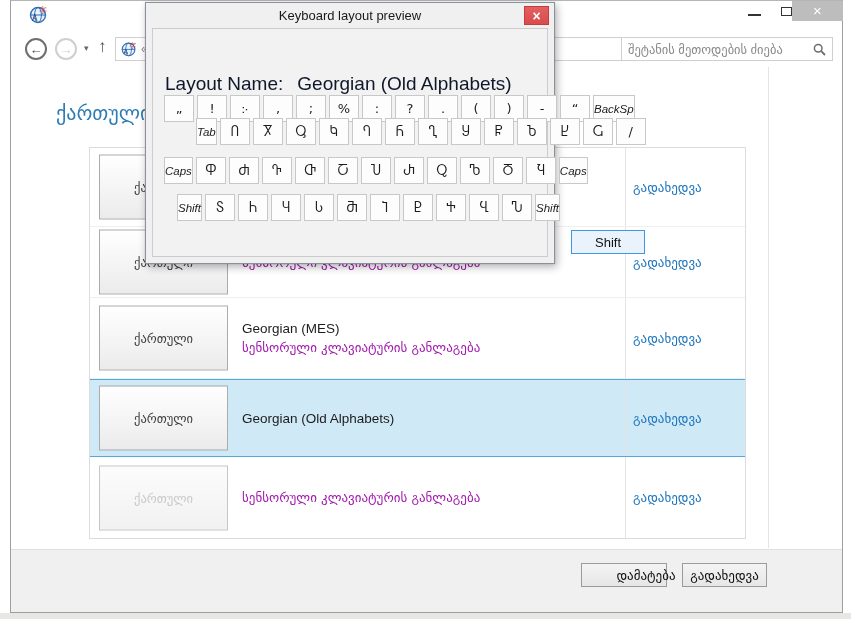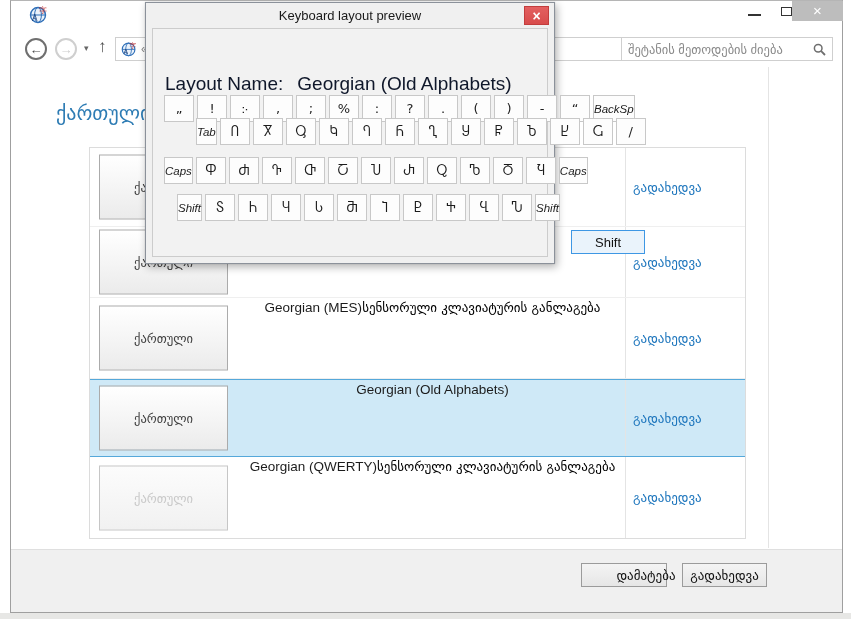--- a/index.html
+++ b/index.html
@@ -51,23 +51,23 @@
   .lrow { position:relative; width:100%; border-bottom:1px solid #efefef; }
   .lrow:last-child { border-bottom:none; }
   .lrow.selected { background:#cfe9f7; border-top:1px solid #55a8da; border-bottom:1px solid #55a8da; }
   .thumb { position:absolute; left:9px; top:50%; transform:translateY(-50%);
     width:129px; height:65px; border:1px solid #ababab;
     background:linear-gradient(#ffffff,#ebebeb);
     display:flex; align-items:center; justify-content:center;
     font-size:12.5px; color:#3f3f3f; font-family:"DejaVu Sans",sans-serif; }
   .thumb.dim { border-color:#c6c6c6; color:#c9c9c9; background:linear-gradient(#fcfcfc,#f1f1f1); }
   .ltext { position:absolute; left:152px; top:0; bottom:0; right:122px;
-    display:flex; flex-direction:row; justify-content:center; }
+    display:flex; flex-direction:column; justify-content:center; }
   .lname { font-size:13.5px; color:#1c1c1c; line-height:19px; }
-  .lsub { font-size:13px; color:#000000; line-height:19px; font-family:"DejaVu Sans",sans-serif; }
+  .lsub { font-size:13px; color:#a21caf; line-height:19px; font-family:"DejaVu Sans",sans-serif; }
   .llink-col { position:absolute; right:0; top:0; bottom:0; width:120px;
     border-left:1px solid #e4e4e4; display:flex; align-items:center; }
   .llink { font-size:13px; color:#1e76bd; padding-left:7px; font-family:"DejaVu Sans",sans-serif; cursor:pointer; }
   .right-divider { position:absolute; left:757px; top:66px; height:481px; width:0;
     border-left:1px solid #e4e4e4; }
 
   
   .footer { position:absolute; left:0; right:0; top:548px; bottom:0;
     background:#f0f0f0; border-top:1px solid #dfdfdf; }
   .win-btn { position:absolute; top:13px; height:24px; border:1px solid #9b9b9b;
@@ -218,21 +218,20 @@
       <div class="llink-col">
         <span class="llink">გადახედვა</span>
       </div>
     </div>
 
     <div class="lrow" style="height:81px;">
       <div class="thumb dim">
         <span>ქართული</span>
       </div>
       <div class="ltext">
-        <div class="lname">Georgian (QWERTY)</div>
         <div class="lsub">სენსორული კლავიატურის განლაგება</div>
       </div>
       <div class="llink-col">
         <span class="llink">გადახედვა</span>
       </div>
     </div>
 
   </div>
 
   <div class="right-divider"></div>

